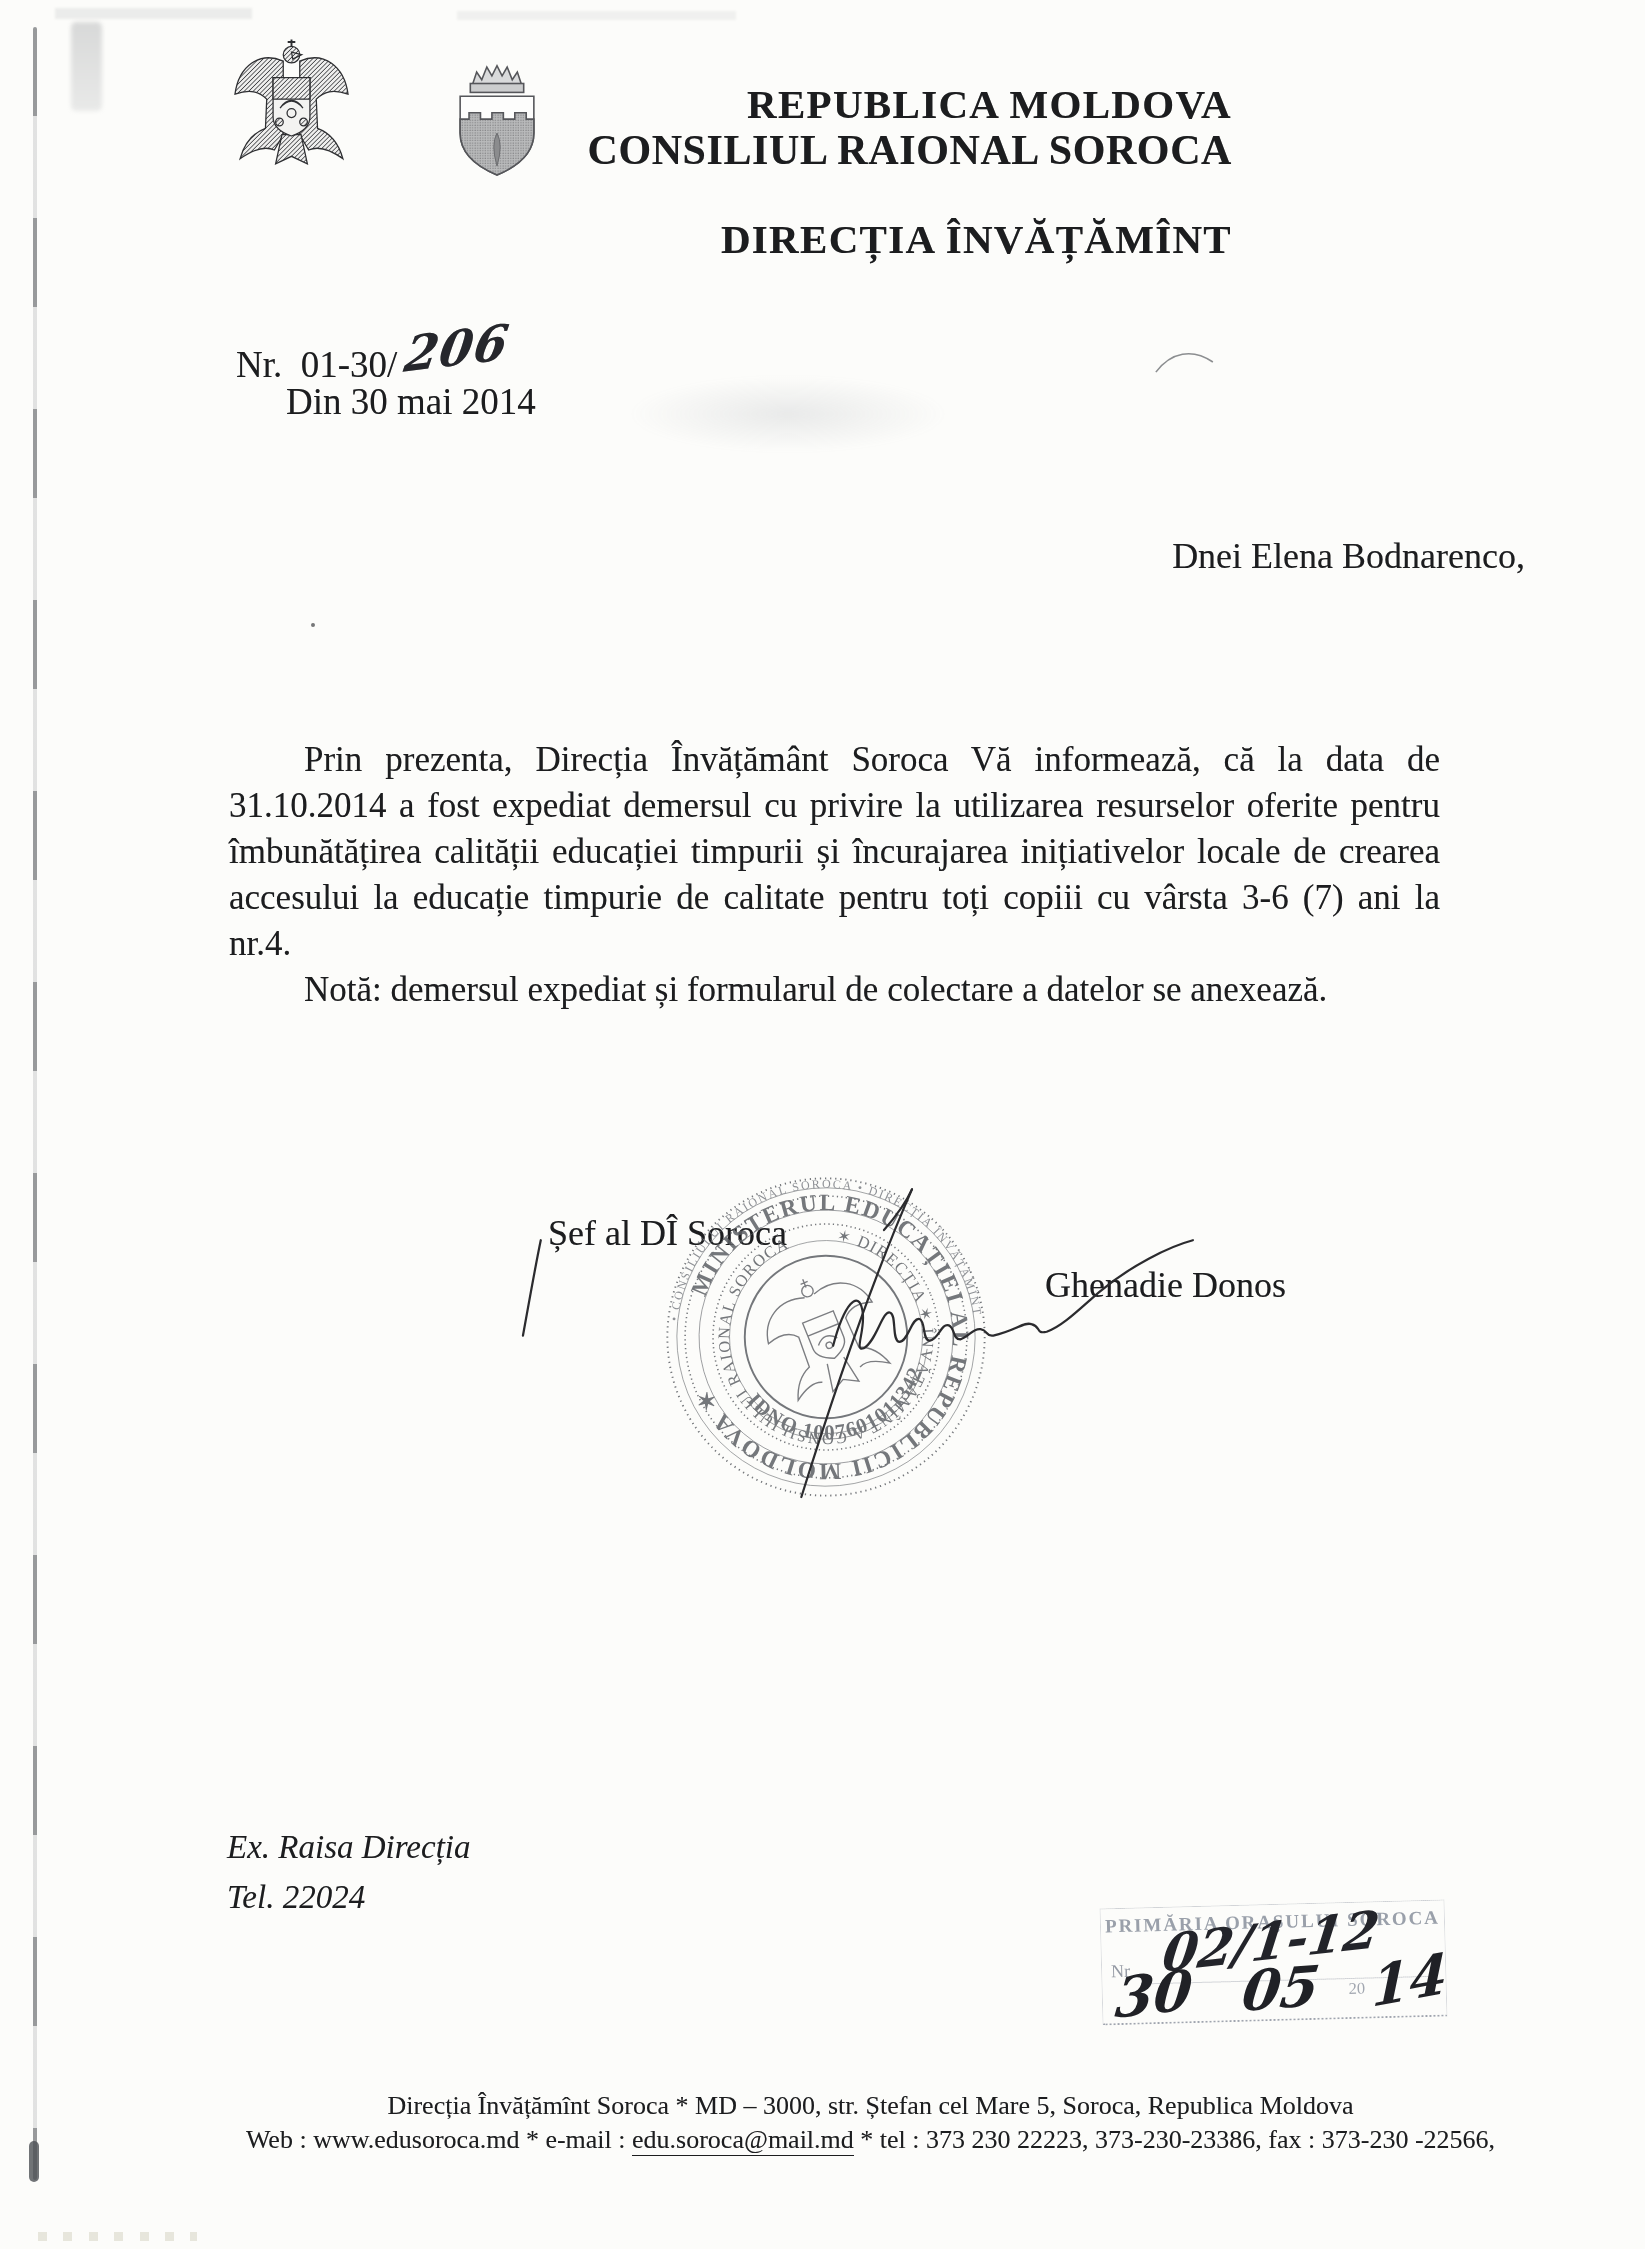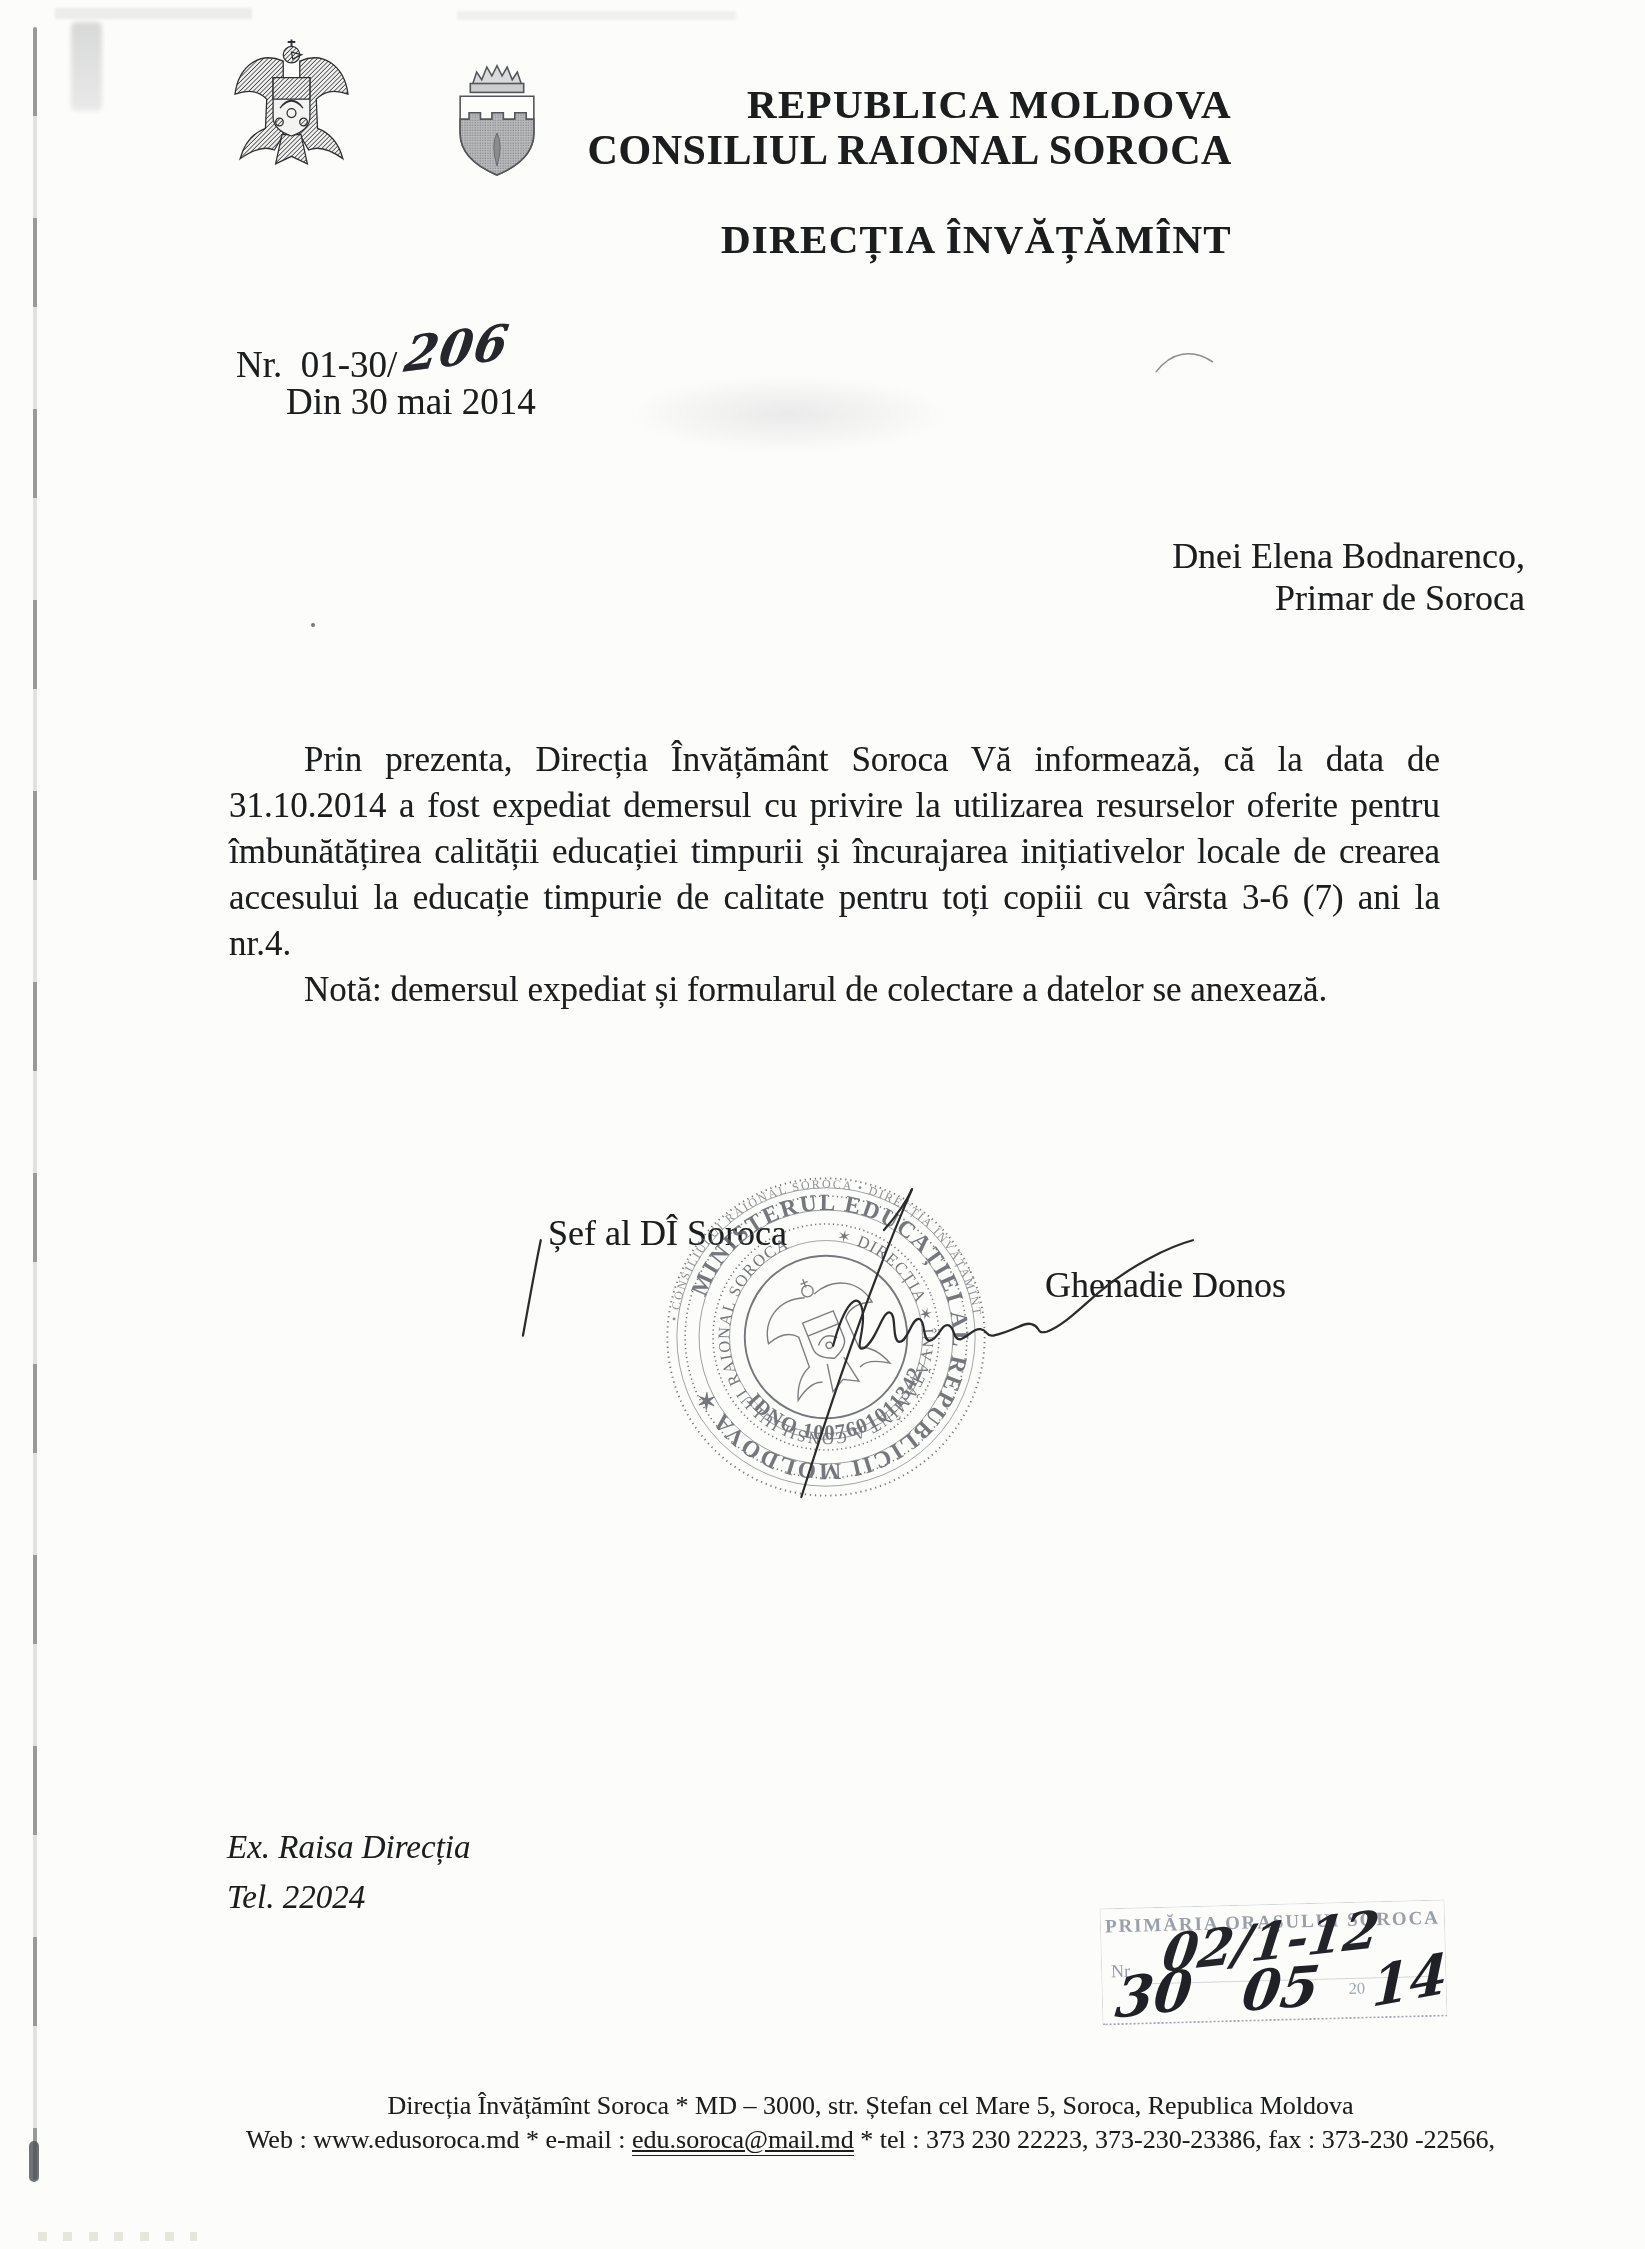--- a/index.html
+++ b/index.html
@@ -37,21 +37,21 @@
   .reg-title{position:absolute;left:0;top:6.4px;width:100%;text-align:center;font-size:19px;letter-spacing:1.9px;color:#9aa0aa;font-weight:bold;white-space:nowrap;}
   .reg-nr{position:absolute;left:9px;top:52px;font-size:18px;color:#959aa4;}
   .reg-num{position:absolute;left:61px;top:6.4px;font-size:51px;font-weight:bold;transform:rotate(-5deg) skewX(-14deg);color:#23242a;}
   .reg-line{position:absolute;left:38px;top:75px;width:292px;border-top:1.9px dotted #acb0b9;}
   .reg-day{position:absolute;left:12.7px;top:53px;font-size:55px;font-weight:bold;transform:rotate(-5deg) skewX(-12deg);color:#202126;}
   .reg-month{position:absolute;left:140px;top:51px;font-size:55px;font-weight:bold;transform:rotate(-3deg) skewX(-12deg);color:#202126;}
   .reg-yearpfx{position:absolute;left:246px;top:76px;font-size:16.5px;color:#a2a7b0;}
   .reg-year{position:absolute;left:269px;top:46px;font-size:55px;font-weight:bold;transform:rotate(-9deg) skewX(-12deg);color:#202126;}
   
   .footer{position:absolute;left:89px;top:2089px;width:1563px;text-align:center;font-size:26px;line-height:34px;text-shadow:0 0 0.6px rgba(30,30,30,.3);}
-  .email{text-decoration:underline;border-bottom:1.3px solid #1c1d1f;padding-bottom:0.6px;}
+  .email{border-bottom:1.3px solid #1c1d1f;padding-bottom:0.6px;}
   
   .vline{position:absolute;left:33px;top:27px;width:4.4px;height:2153px;border-radius:2.5px;opacity:.75;
     background:repeating-linear-gradient(180deg,rgba(85,88,92,.8) 0 89px,rgba(150,152,156,.35) 89px 191px);}
   .vblob{position:absolute;left:29px;top:2141px;width:9.5px;height:41px;border-radius:5.1px;background:#4e5156;opacity:.8;filter:blur(0.6px);}
   .smudge-tl{position:absolute;left:71px;top:21.6px;width:30.5px;height:89px;background:linear-gradient(180deg,#7d8084,#b9bbbd);opacity:.28;filter:blur(1.9px);border-radius:5.1px;}
   .strip1{position:absolute;left:55px;top:7.6px;width:197px;height:11.4px;background:#8d9094;opacity:.14;filter:blur(1.3px);}
   .strip2{position:absolute;left:457px;top:11.4px;width:279px;height:9px;background:#8d9094;opacity:.10;filter:blur(1.3px);}
   .midsmudge{position:absolute;left:629px;top:376px;width:318px;height:76px;border-radius:50%;
     background:radial-gradient(closest-side,rgba(120,126,138,.14),rgba(120,126,138,0));filter:blur(2.5px);}
   .dot{position:absolute;left:311px;top:623px;width:3.8px;height:3.8px;border-radius:50%;background:#4a4b4e;opacity:.75;}
@@ -120,21 +120,20 @@
   <div class="title t2">CONSILIUL RAIONAL SOROCA</div>
   <div class="title t3">DIRECȚIA ÎNVĂȚĂMÎNT</div>
 
   <div class="txt ref1">
     <span class="ref-label">Nr.  01-30/</span><span class="hand ref-num">206</span>
   </div>
   <div class="txt ref2">Din 30 mai 2014</div>
 
   <div class="addr">
     <div>Dnei Elena Bodnarenco,</div>
-    <div>Primar de Soroca</div>
   </div>
 
   <div class="body">
     <div class="bline indent">Prin prezenta, Direcția Învățământ Soroca Vă informează, că la data de</div>
     <div class="bline">31.10.2014 a fost expediat demersul cu privire la utilizarea resurselor oferite pentru</div>
     <div class="bline">îmbunătățirea calității educației timpurii și încurajarea inițiativelor locale de crearea</div>
     <div class="bline">accesului la educație timpurie de calitate pentru toți copiii cu vârsta 3-6 (7) ani la</div>
     <div class="bline noj">nr.4.</div>
     <div class="bline noj indent">Notă: demersul expediat și formularul de colectare a datelor se anexează.</div>
   </div>

